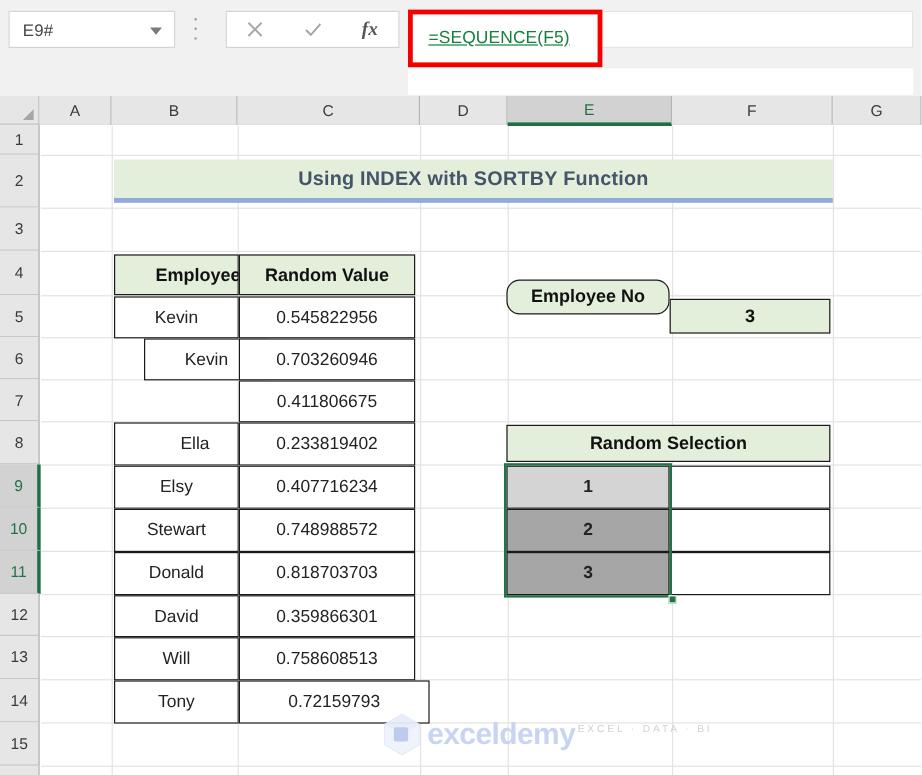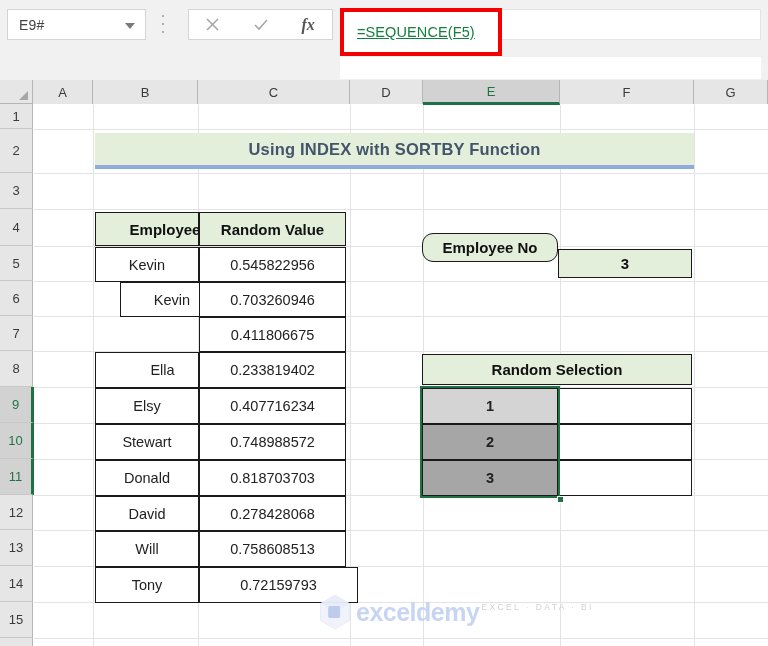--- a/index.html
+++ b/index.html
@@ -419,21 +419,21 @@
         <div class="tbl-cell " style="left: 165px; top: 212px; width: 147px; height: 35px;">0.411806675</div>
         <div class="tbl-cell " style="left: 61px; top: 247px; width: 104px; height: 36px; padding-left: 31px;">Ella</div>
         <div class="tbl-cell " style="left: 165px; top: 247px; width: 147px; height: 36px;">0.233819402</div>
         <div class="tbl-cell " style="left: 61px; top: 283px; width: 104px; height: 36px;">Elsy</div>
         <div class="tbl-cell " style="left: 165px; top: 283px; width: 147px; height: 36px;">0.407716234</div>
         <div class="tbl-cell " style="left: 61px; top: 319px; width: 104px; height: 36px;">Stewart</div>
         <div class="tbl-cell " style="left: 165px; top: 319px; width: 147px; height: 36px;">0.748988572</div>
         <div class="tbl-cell " style="left: 61px; top: 355px; width: 104px; height: 36px;">Donald</div>
         <div class="tbl-cell " style="left: 165px; top: 355px; width: 147px; height: 36px;">0.818703703</div>
         <div class="tbl-cell " style="left: 61px; top: 391px; width: 104px; height: 35px;">David</div>
-        <div class="tbl-cell " style="left: 165px; top: 391px; width: 147px; height: 35px;">0.278428068</div>
+        <div class="tbl-cell " style="left: 165px; top: 391px; width: 147px; height: 35px;">0.359866301</div>
         <div class="tbl-cell " style="left: 61px; top: 426px; width: 104px; height: 36px;">Will</div>
         <div class="tbl-cell " style="left: 165px; top: 426px; width: 147px; height: 36px;">0.758608513</div>
         <div class="tbl-cell " style="left: 61px; top: 462px; width: 104px; height: 36px;">Tony</div>
         <div class="tbl-cell " style="left: 165px; top: 462px; width: 159px; height: 36px;">0.72159793</div>
         <div class="tbl-cell tbl-head tbl-green" style="left: 388px; top: 128px; width: 136px; height: 29px; border-radius: 11px;">Employee No</div>
         <div class="tbl-cell tbl-head tbl-green" style="left: 524px; top: 144px; width: 134px; height: 29px;">3</div>
         <div class="tbl-cell tbl-head tbl-green" style="left: 388px; top: 249px; width: 270px; height: 31px;">Random Selection</div>
         <div class="tbl-cell cell-active ct-bold" style="left: 388px; top: 283px; width: 136px; height: 36px;">1</div>
         <div class="tbl-cell " style="left: 524px; top: 283px; width: 134px; height: 36px;"></div>
         <div class="tbl-cell cell-selected ct-bold" style="left: 388px; top: 319px; width: 136px; height: 36px;">2</div>

